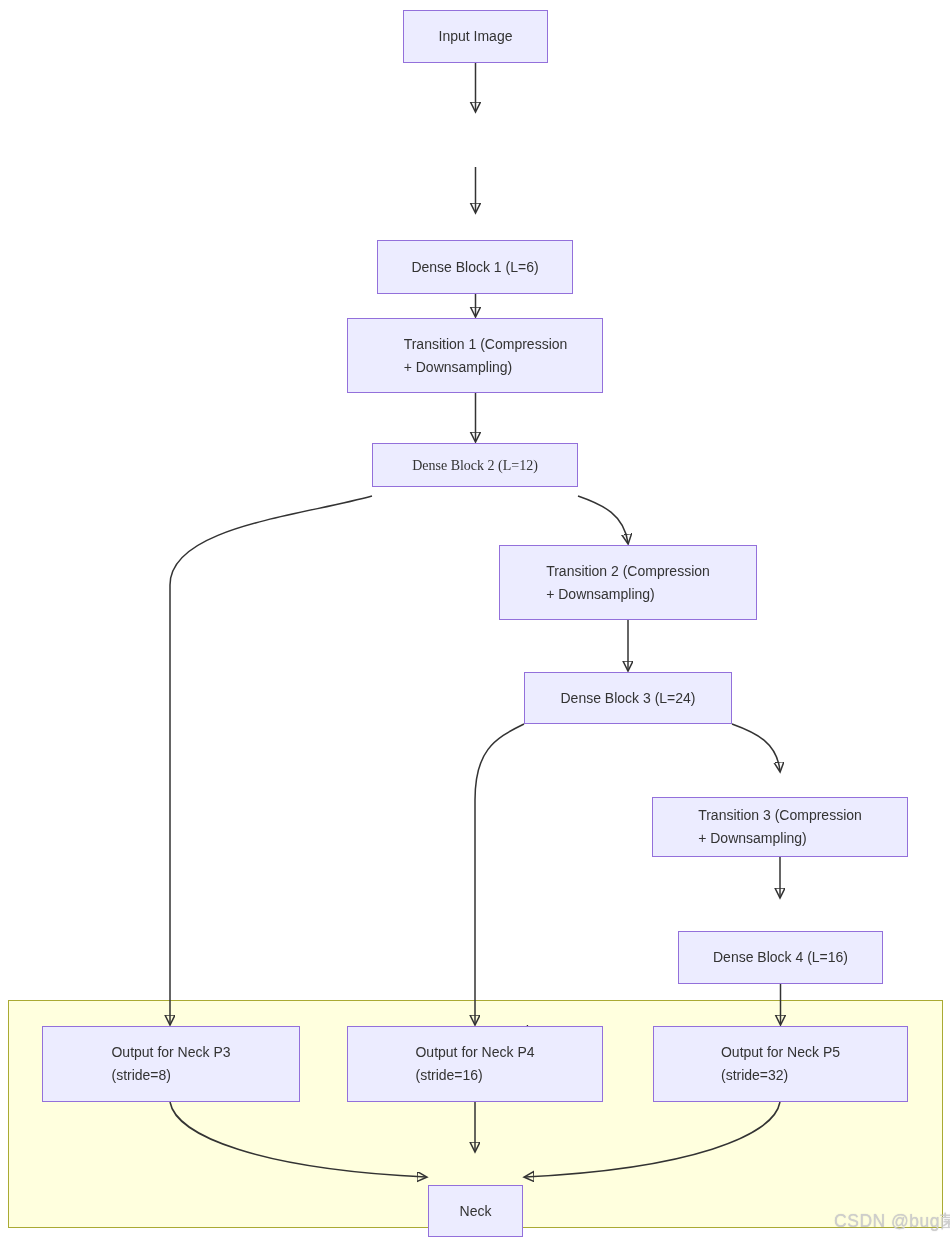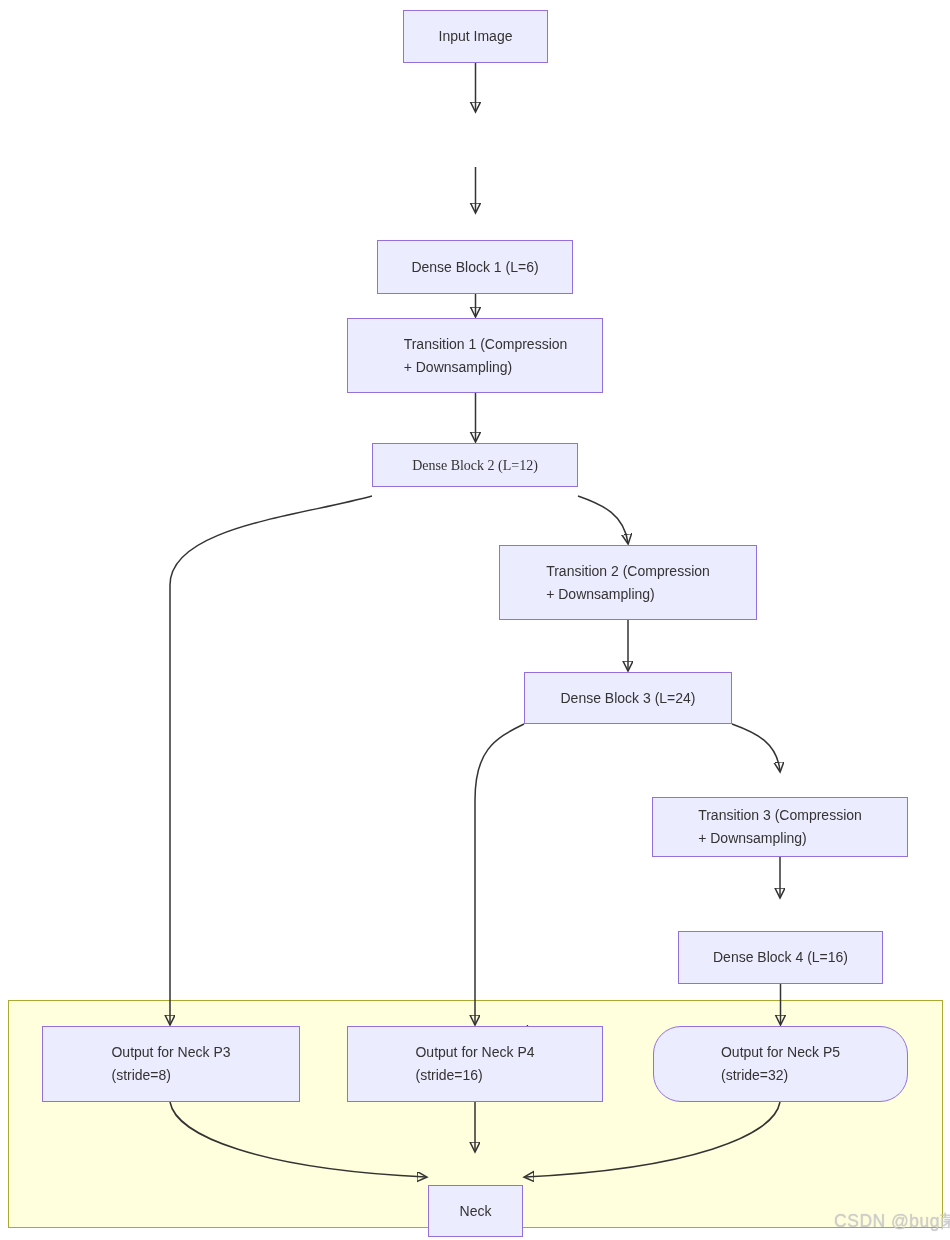--- a/index.html
+++ b/index.html
@@ -78,18 +78,18 @@
   <div class="node" style="left:499px;top:545px;width:258px;height:75px;">Transition 2 (Compression
 + Downsampling)</div>
   <div class="node" style="left:524px;top:672px;width:208px;height:52px;">Dense Block 3 (L=24)</div>
   <div class="node" style="left:652px;top:797px;width:256px;height:60px;">Transition 3 (Compression
 + Downsampling)</div>
   <div class="node" style="left:678px;top:899px;width:205px;height:53px;margin-top:32px;">Dense Block 4 (L=16)</div>
   <div class="node" style="left:42px;top:1026px;width:258px;height:76px;">Output for Neck P3
 (stride=8)</div>
   <div class="node" style="left:347px;top:1026px;width:256px;height:76px;">Output for Neck P4
 (stride=16)</div>
-  <div class="node" style="left:653px;top:1026px;width:255px;height:76px;border-radius:28px;">Output for Neck P5
+  <div class="node" style="left:653px;top:1026px;width:255px;height:76px;">Output for Neck P5
 (stride=32)</div>
   <div class="node" style="left:428px;top:1153px;width:95px;height:52px;margin-top:32px;">Neck</div>
 
   <div class="watermark">CSDN @bug菌</div>
 </div>
 
 </body></html>

